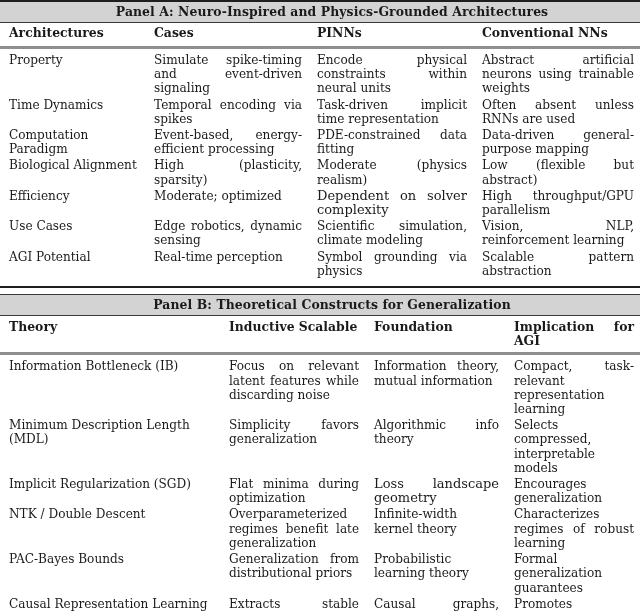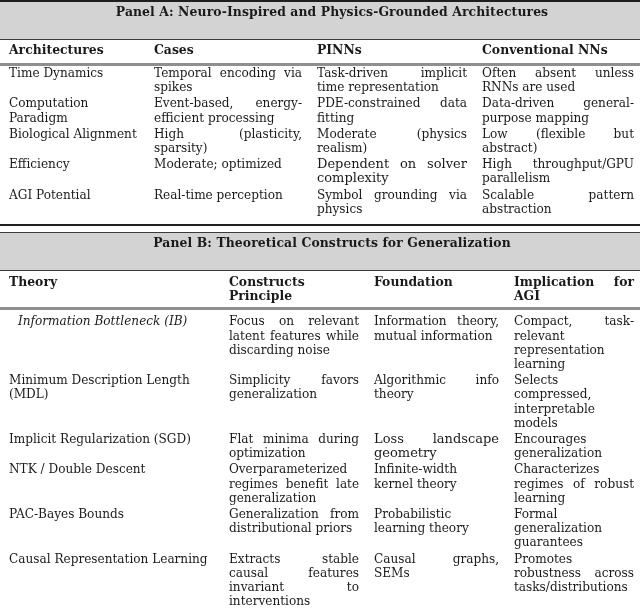--- a/index.html
+++ b/index.html
@@ -11,21 +11,21 @@
   .doc { position: relative; width: 640px; }
   .rule-thick { height: 2px; background: #1e1e1e; }
   .rule-thin { height: 1px; background: #3a3a3a; }
   .rule-gray { height: 3px; background: #8f8f8f; }
   .panel-head {
     background: #d3d3d3;
     font-weight: bold;
     text-align: center;
     font-size: 12.4px;
     line-height: 19px;
-    height: 37px;
+    height: 20px;
     letter-spacing: 0.1px;
     padding-left: 24px;
   }
   table { border-collapse: collapse; width: 640px; table-layout: fixed; }
   td, th {
     vertical-align: top;
     text-align: left;
     padding: 0 0 0 9px;
     font-size: 12.1px;
     line-height: 14.2px;
@@ -71,20 +71,26 @@
   </table>
   <div class="rule-gray"></div>
   <table id="tA-body" style="width:640px;table-layout:fixed;">
     <colgroup>
         <col style="width:145px">
         <col style="width:163px">
         <col style="width:165px">
         <col style="width:167px">
       </colgroup>
     <tbody id="tA-rows">
+        <tr class="r0">
+          <td class="c1" style="vertical-align: top; padding-left: 9px; font-size: 12.1px; line-height: 14.2px; padding-top: 4px; padding-bottom: 2px;">Property</td>
+          <td class="c2 just" style="vertical-align: top; padding: 4px 6px 2px 9px; font-size: 12.1px; line-height: 14.2px;">Simulate spike-timing and event-driven signaling</td>
+          <td class="c3 just" style="vertical-align: top; padding: 4px 6px 2px 9px; font-size: 12.1px; line-height: 14.2px;">Encode physical constraints within neural units</td>
+          <td class="c4 just" style="vertical-align: top; padding: 4px 6px 2px 9px; font-size: 12.1px; line-height: 14.2px;">Abstract artificial neurons using trainable weights</td>
+        </tr>
         <tr class="r1">
           <td class="c1" style="vertical-align: top; padding-left: 9px; font-size: 12.1px; line-height: 14.2px; padding-bottom: 2px;">Time Dynamics</td>
           <td class="c2 just" style="vertical-align: top; padding-left: 9px; font-size: 12.1px; line-height: 14.2px; padding-right: 6px; padding-bottom: 2px;">Temporal encoding via spikes</td>
           <td class="c3 just" style="vertical-align: top; padding-left: 9px; font-size: 12.1px; line-height: 14.2px; padding-right: 6px; padding-bottom: 2px;">Task-driven implicit time representation</td>
           <td class="c4 just" style="vertical-align: top; padding-left: 9px; font-size: 12.1px; line-height: 14.2px; padding-right: 6px; padding-bottom: 2px;">Often absent unless RNNs are used</td>
         </tr>
         <tr class="r2">
           <td class="c1" style="vertical-align: top; padding-left: 9px; font-size: 12.1px; line-height: 14.2px; padding-bottom: 2px;">Computation Paradigm</td>
           <td class="c2 just" style="vertical-align: top; padding-left: 9px; font-size: 12.1px; line-height: 14.2px; padding-right: 6px; padding-bottom: 2px;">Event-based, energy-efficient processing</td>
           <td class="c3 just" style="vertical-align: top; padding-left: 9px; font-size: 12.1px; line-height: 14.2px; padding-right: 6px; padding-bottom: 2px;">PDE-constrained data fitting</td>
@@ -94,20 +100,26 @@
           <td class="c1" style="vertical-align: top; padding-left: 9px; font-size: 12.1px; line-height: 14.2px; padding-bottom: 2px;">Biological Alignment</td>
           <td class="c2 just" style="vertical-align: top; padding-left: 9px; font-size: 12.1px; line-height: 14.2px; padding-right: 6px; padding-bottom: 2px;">High (plasticity, sparsity)</td>
           <td class="c3 just" style="vertical-align: top; padding-left: 9px; font-size: 12.1px; line-height: 14.2px; padding-right: 6px; padding-bottom: 2px;">Moderate (physics realism)</td>
           <td class="c4 just" style="vertical-align: top; padding-left: 9px; font-size: 12.1px; line-height: 14.2px; padding-right: 6px; padding-bottom: 2px;">Low (flexible but abstract)</td>
         </tr>
         <tr class="r4">
           <td class="c1" style="vertical-align: top; padding-left: 9px; font-size: 12.1px; line-height: 14.2px; padding-bottom: 2px;">Efficiency</td>
           <td class="c2 just" style="vertical-align: top; padding-left: 9px; font-size: 12.1px; line-height: 14.2px; padding-right: 6px; padding-bottom: 2px;">Moderate; optimized</td>
           <td class="c3 just" style="vertical-align: top; padding-left: 9px; font-size: 13px; line-height: 14.2px; padding-right: 6px; padding-bottom: 2px;">Dependent on solver complexity</td>
           <td class="c4 just" style="vertical-align: top; padding-left: 9px; font-size: 12.1px; line-height: 14.2px; padding-right: 6px; padding-bottom: 2px;">High throughput/GPU parallelism</td>
+        </tr>
+        <tr class="r5">
+          <td class="c1" style="vertical-align: top; padding-left: 9px; font-size: 12.1px; line-height: 14.2px; padding-bottom: 2px;">Use Cases</td>
+          <td class="c2 just" style="vertical-align: top; padding-left: 9px; font-size: 12.1px; line-height: 14.2px; padding-right: 6px; padding-bottom: 2px;">Edge robotics, dynamic sensing</td>
+          <td class="c3 just" style="vertical-align: top; padding-left: 9px; font-size: 12.1px; line-height: 14.2px; padding-right: 6px; padding-bottom: 2px;">Scientific simulation, climate modeling</td>
+          <td class="c4 just" style="vertical-align: top; padding-left: 9px; font-size: 12.1px; line-height: 14.2px; padding-right: 6px; padding-bottom: 2px;">Vision, NLP, reinforcement learning</td>
         </tr>
         <tr class="r6">
           <td class="c1" style="vertical-align: top; padding-left: 9px; font-size: 12.1px; line-height: 14.2px; padding-bottom: 2px;">AGI Potential</td>
           <td class="c2 just" style="vertical-align: top; padding-left: 9px; font-size: 12.1px; line-height: 14.2px; padding-right: 6px; padding-bottom: 2px;">Real-time perception</td>
           <td class="c3 just" style="vertical-align: top; padding-left: 9px; font-size: 12.1px; line-height: 14.2px; padding-right: 6px; padding-bottom: 2px;">Symbol grounding via physics</td>
           <td class="c4 just" style="vertical-align: top; padding-left: 9px; font-size: 12.1px; line-height: 14.2px; padding-right: 6px; padding-bottom: 2px;">Scalable pattern abstraction</td>
         </tr>
       </tbody>
   </table>
   <div class="gap"></div>
@@ -119,37 +131,37 @@
   <table id="tB">
     <colgroup>
         <col class="c1">
         <col class="c2">
         <col class="c3">
         <col class="c4">
       </colgroup>
     <thead>
       <tr>
         <th>Theory</th>
-        <th>Constructs Principle</th>
+        <th>Inductive Scalable</th>
         <th>Foundation</th>
         <th class="just" style="padding-right:6px">Implication for AGI</th>
       </tr>
     </thead>
   </table>
   <div class="rule-gray"></div>
   <table id="tB-body" style="width:640px;table-layout:fixed;">
     <colgroup>
         <col style="width:220px">
         <col style="width:145px">
         <col style="width:140px">
         <col style="width:135px">
       </colgroup>
     <tbody id="tB-rows">
         <tr class="r0">
-          <td class="c1" style="vertical-align: top; padding-left: 18px; font-size: 12.1px; line-height: 14.2px; padding-top: 4px; padding-bottom: 2px; font-style: italic;">Information Bottleneck (IB)</td>
+          <td class="c1" style="vertical-align: top; padding-left: 9px; font-size: 12.1px; line-height: 14.2px; padding-top: 4px; padding-bottom: 2px;">Information Bottleneck (IB)</td>
           <td class="c2 just" style="vertical-align: top; padding: 4px 6px 2px 9px; font-size: 12.1px; line-height: 14.2px;">Focus on relevant latent features while discarding noise</td>
           <td class="c3 just" style="vertical-align: top; padding: 4px 6px 2px 9px; font-size: 12.1px; line-height: 14.2px;">Information theory, mutual information</td>
           <td class="c4 just" style="vertical-align: top; padding: 4px 6px 2px 9px; font-size: 12.1px; line-height: 14.2px;">Compact, task-relevant representation learning</td>
         </tr>
         <tr class="r1">
           <td class="c1" style="vertical-align: top; padding-left: 9px; font-size: 12.1px; line-height: 14.2px; padding-bottom: 2px;">Minimum Description Length (MDL)</td>
           <td class="c2 just" style="vertical-align: top; padding-left: 9px; font-size: 12.1px; line-height: 14.2px; padding-right: 6px; padding-bottom: 2px;">Simplicity favors generalization</td>
           <td class="c3 just" style="vertical-align: top; padding-left: 9px; font-size: 12.1px; line-height: 14.2px; padding-right: 6px; padding-bottom: 2px;">Algorithmic info theory</td>
           <td class="c4 just" style="vertical-align: top; padding-left: 9px; font-size: 12.1px; line-height: 14.2px; padding-right: 6px; padding-bottom: 2px;">Selects compressed, interpretable models</td>
         </tr>

